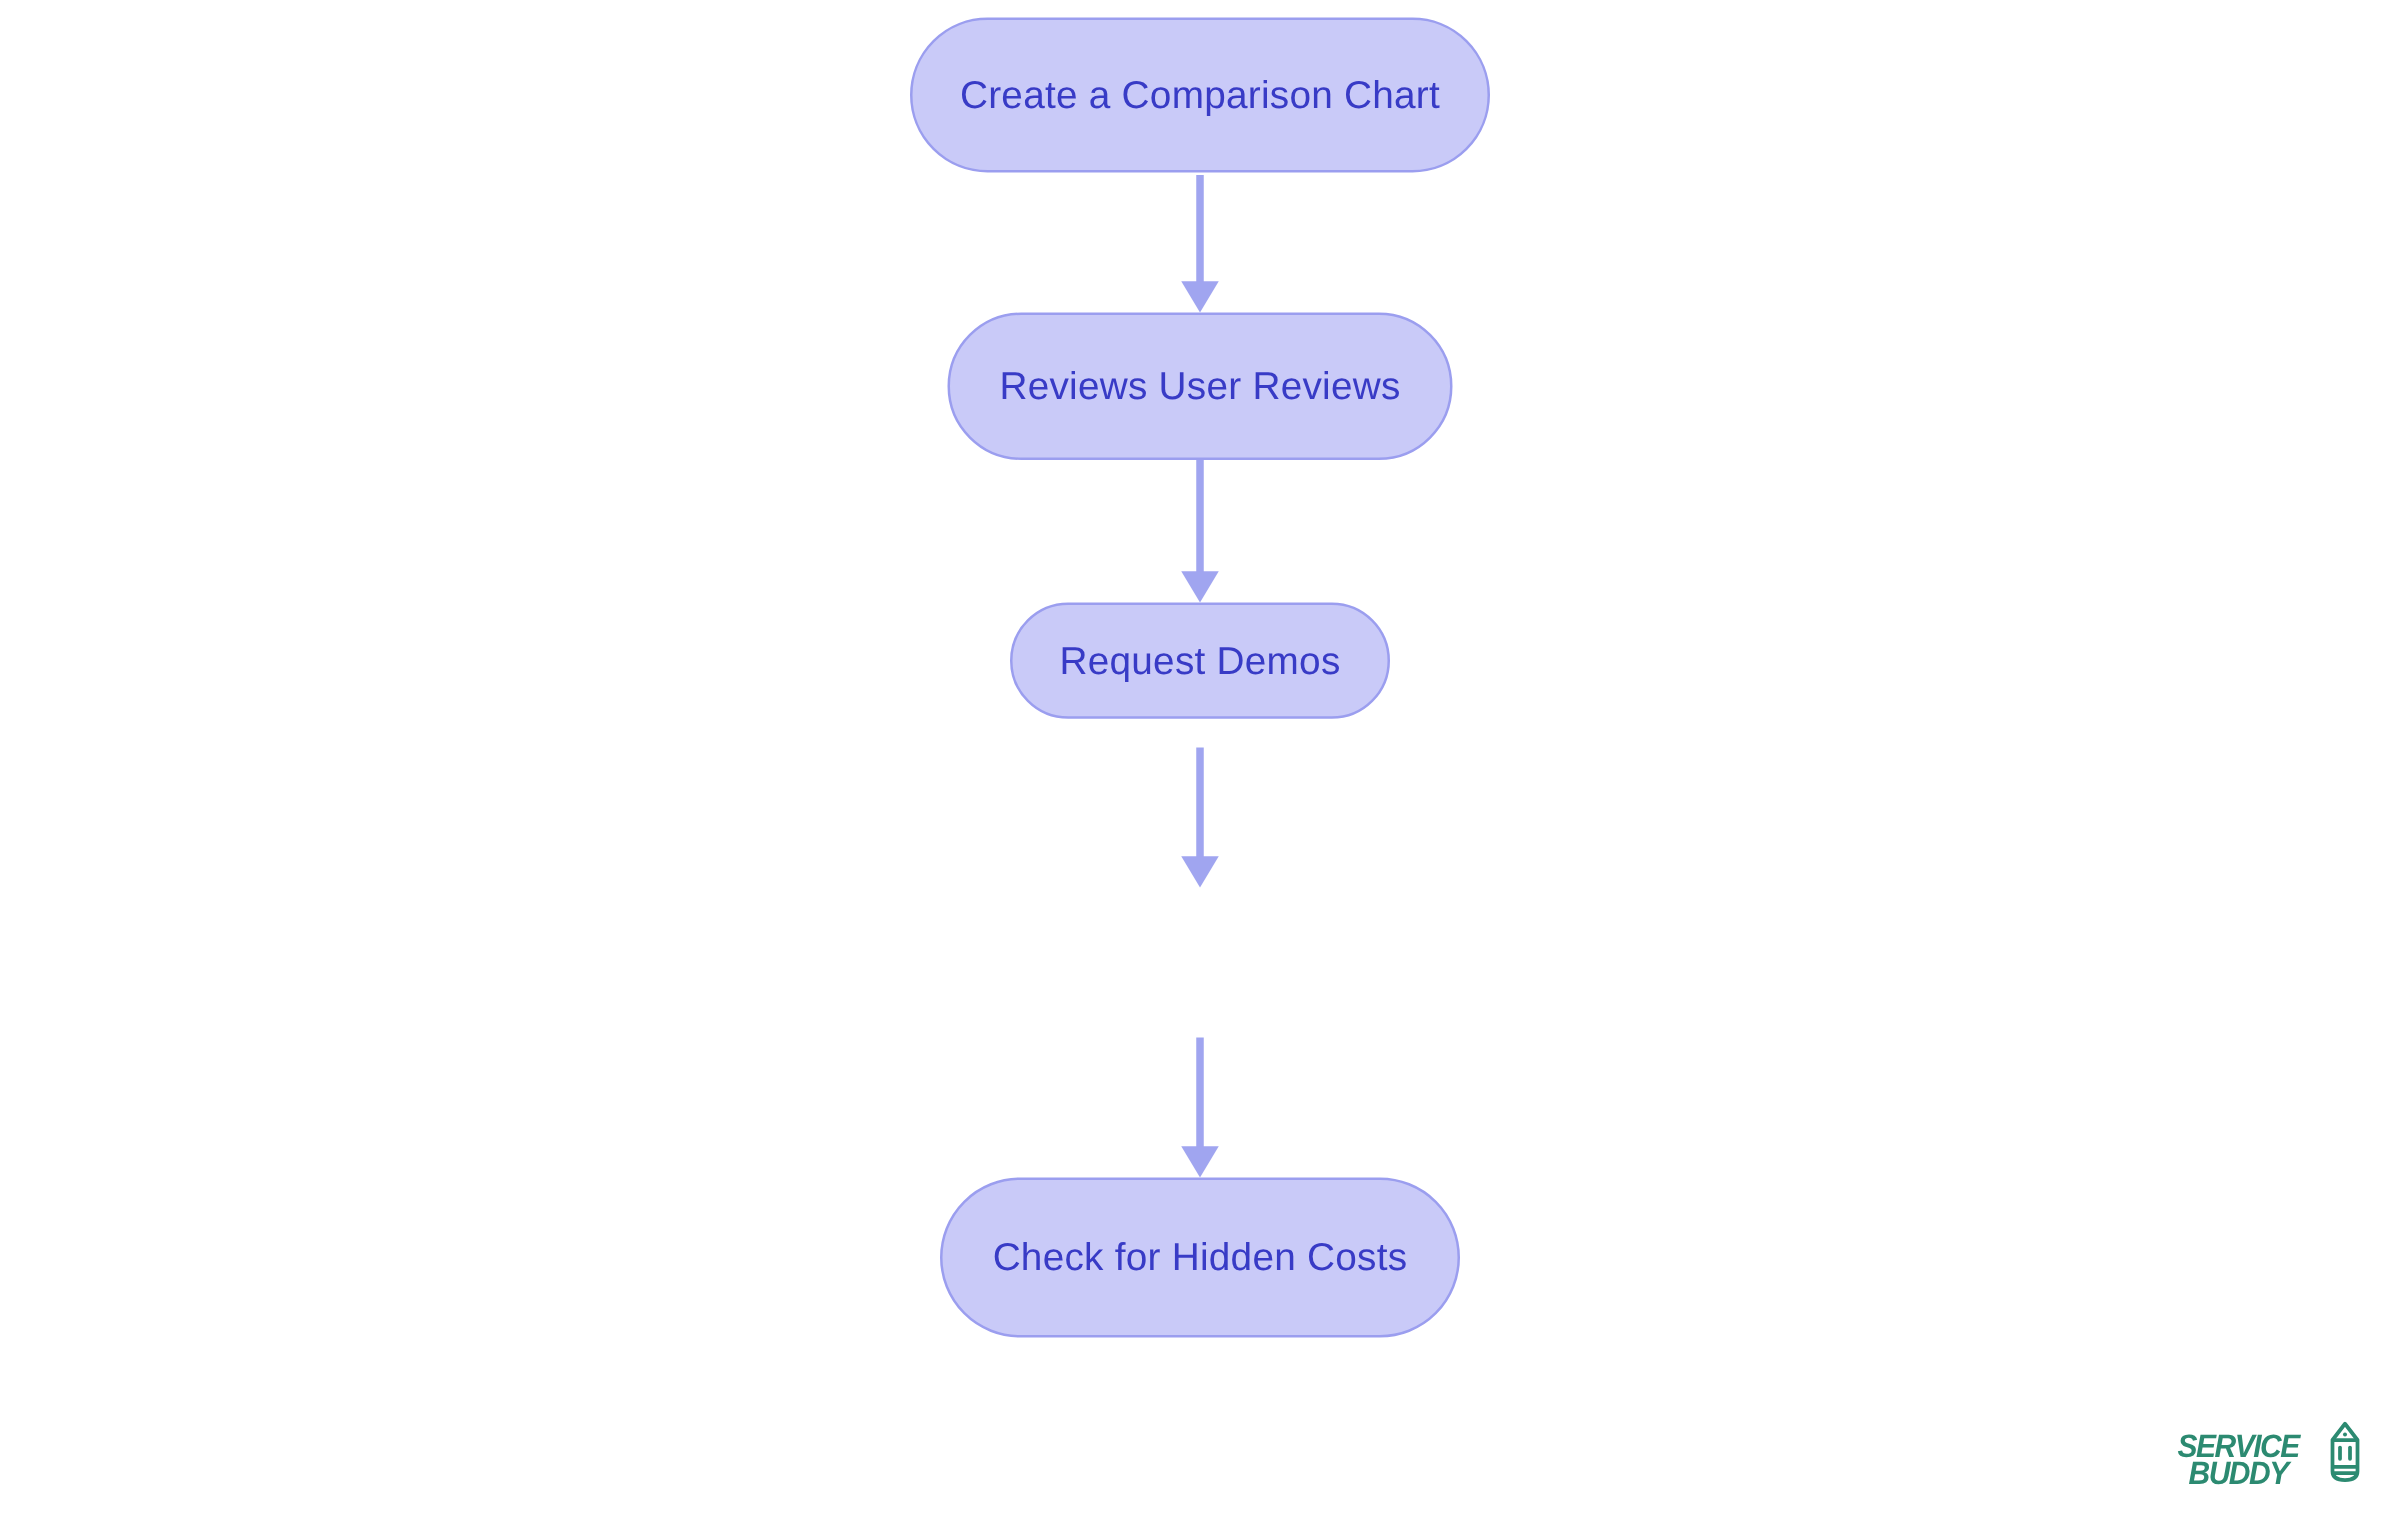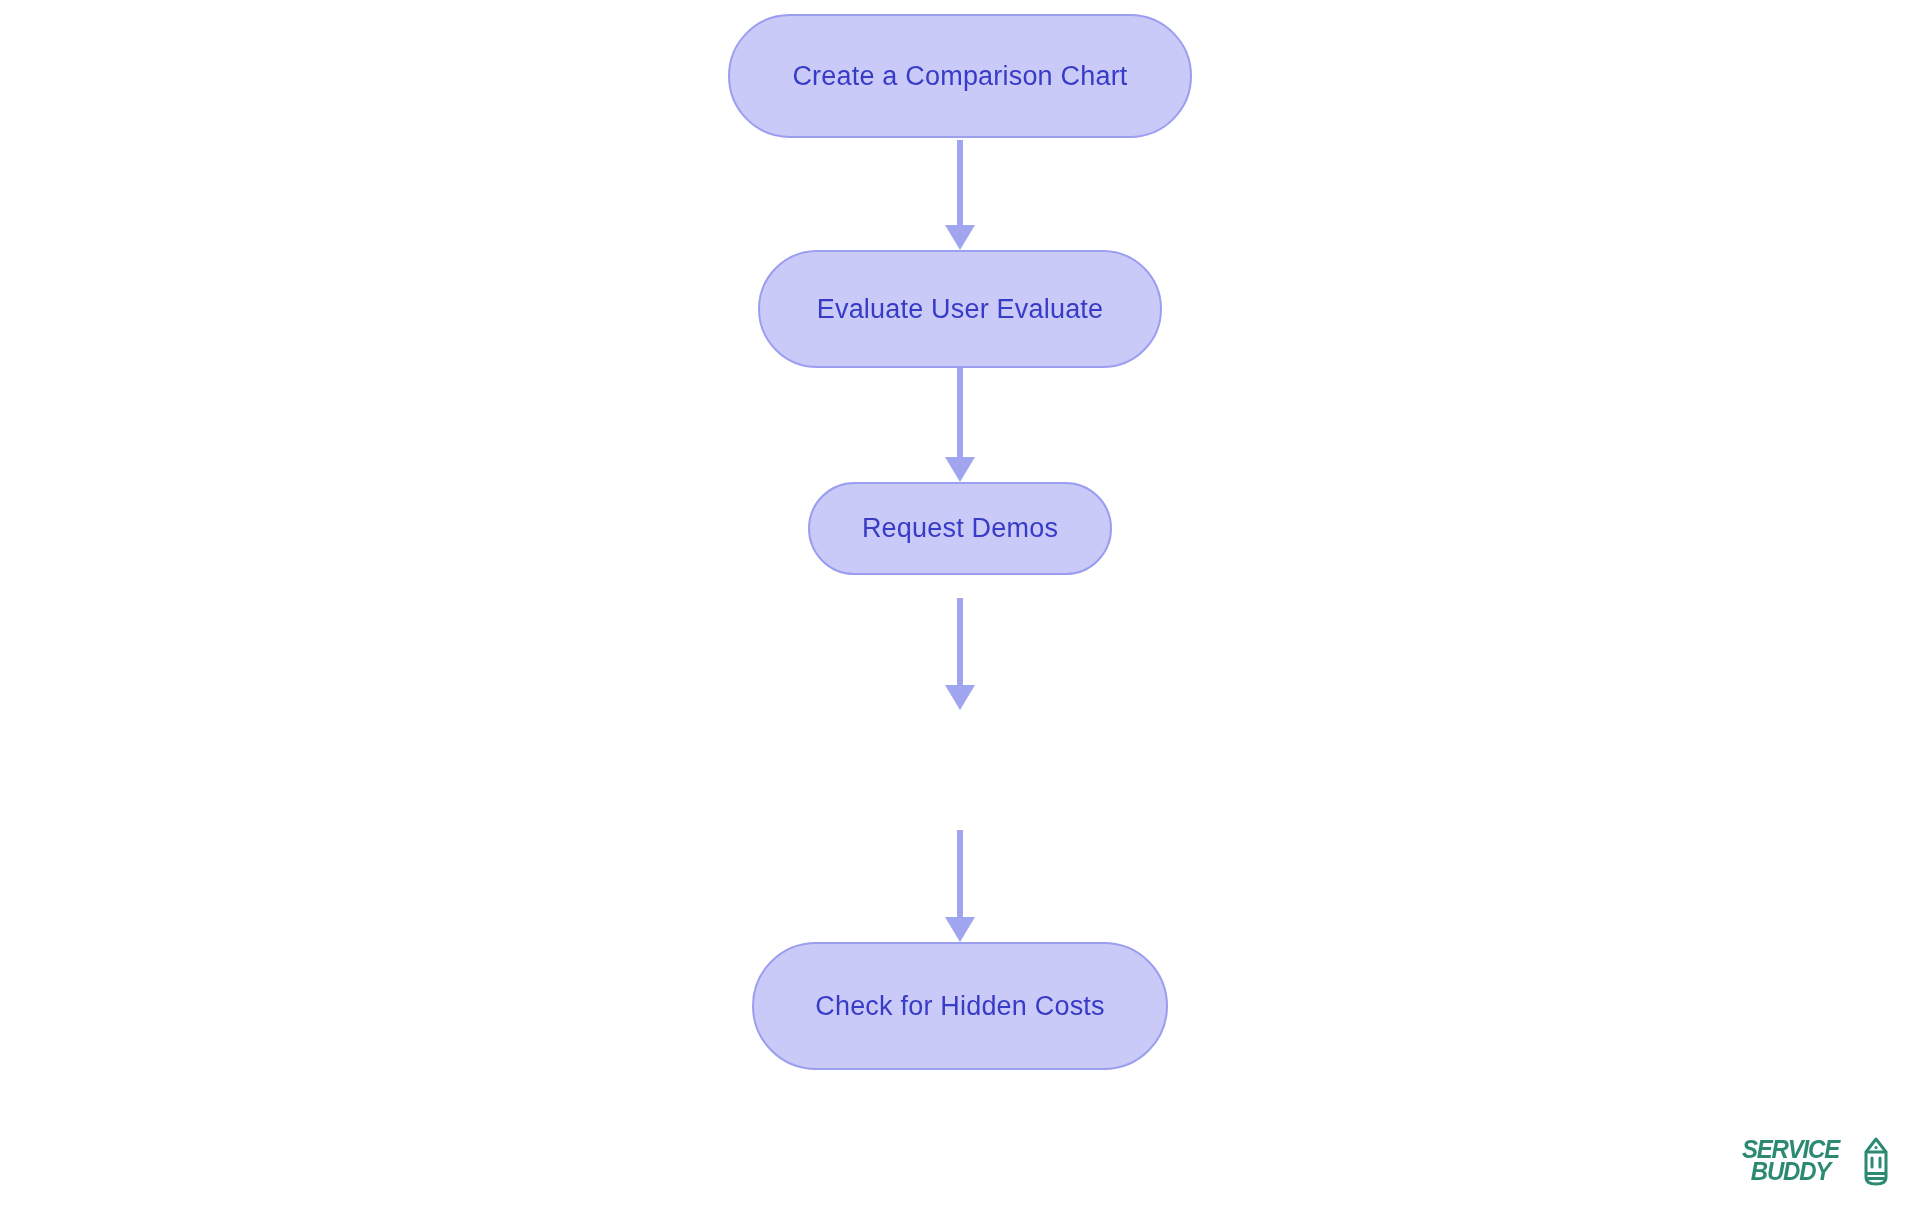--- a/index.html
+++ b/index.html
@@ -21,21 +21,21 @@
     display: flex;
     align-items: center;
     justify-content: center;
     background: var(--node-fill, #c9caf8);
     border: 2px solid var(--node-border, #9b9eef);
     border-radius: 70px;
     box-sizing: border-box;
   }
   .node-label {
     color: var(--node-text, #383bc6);
-    font-size: 27px;
+    font-size: 31px;
     letter-spacing: 0.2px;
     white-space: nowrap;
   }
   .n1 { left: 728px; top:  14px; width: 464px; height: 124px; }
   .n2 { left: 758px; top: 250px; width: 404px; height: 118px; }
   .n3 { left: 808px; top: 482px; width: 304px; height: 93px; }
   .n4 { left: 793px; top: 710px; width: 334px; height: 120px; }
   .n5 { left: 752px; top: 942px; width: 416px; height: 128px; }
 
   
@@ -66,21 +66,21 @@
     border-right: 15px solid transparent;
     border-top: 25px solid var(--arrow, #a0a5f0);
   }
 
   
   .logo {
     position: absolute;
     left: 1742px;
     top: 1139px;
     display: flex;
-    align-items: flex-start;
+    align-items: flex-end;
     gap: 20px;
     color: var(--logo-green, #2c8a71);
   }
   .logo-text {
     font-weight: bold;
     font-style: italic;
     font-size: 24px;
     line-height: 0.83;
     letter-spacing: -1.2px;
     text-transform: uppercase;
@@ -98,21 +98,21 @@
   <div class="node n1">
     <span class="node-label">Create a Comparison Chart</span>
   </div>
 
   <div class="arrow a1">
     <div class="arrow-line"></div>
     <div class="arrow-head"></div>
   </div>
 
   <div class="node n2">
-    <span class="node-label">Evaluate User Evaluate</span>
+    <span class="node-label">Reviews User Reviews</span>
   </div>
 
   <div class="arrow a2">
     <div class="arrow-line"></div>
     <div class="arrow-head"></div>
   </div>
 
   <div class="node n3">
     <span class="node-label">Request Demos</span>
   </div>

